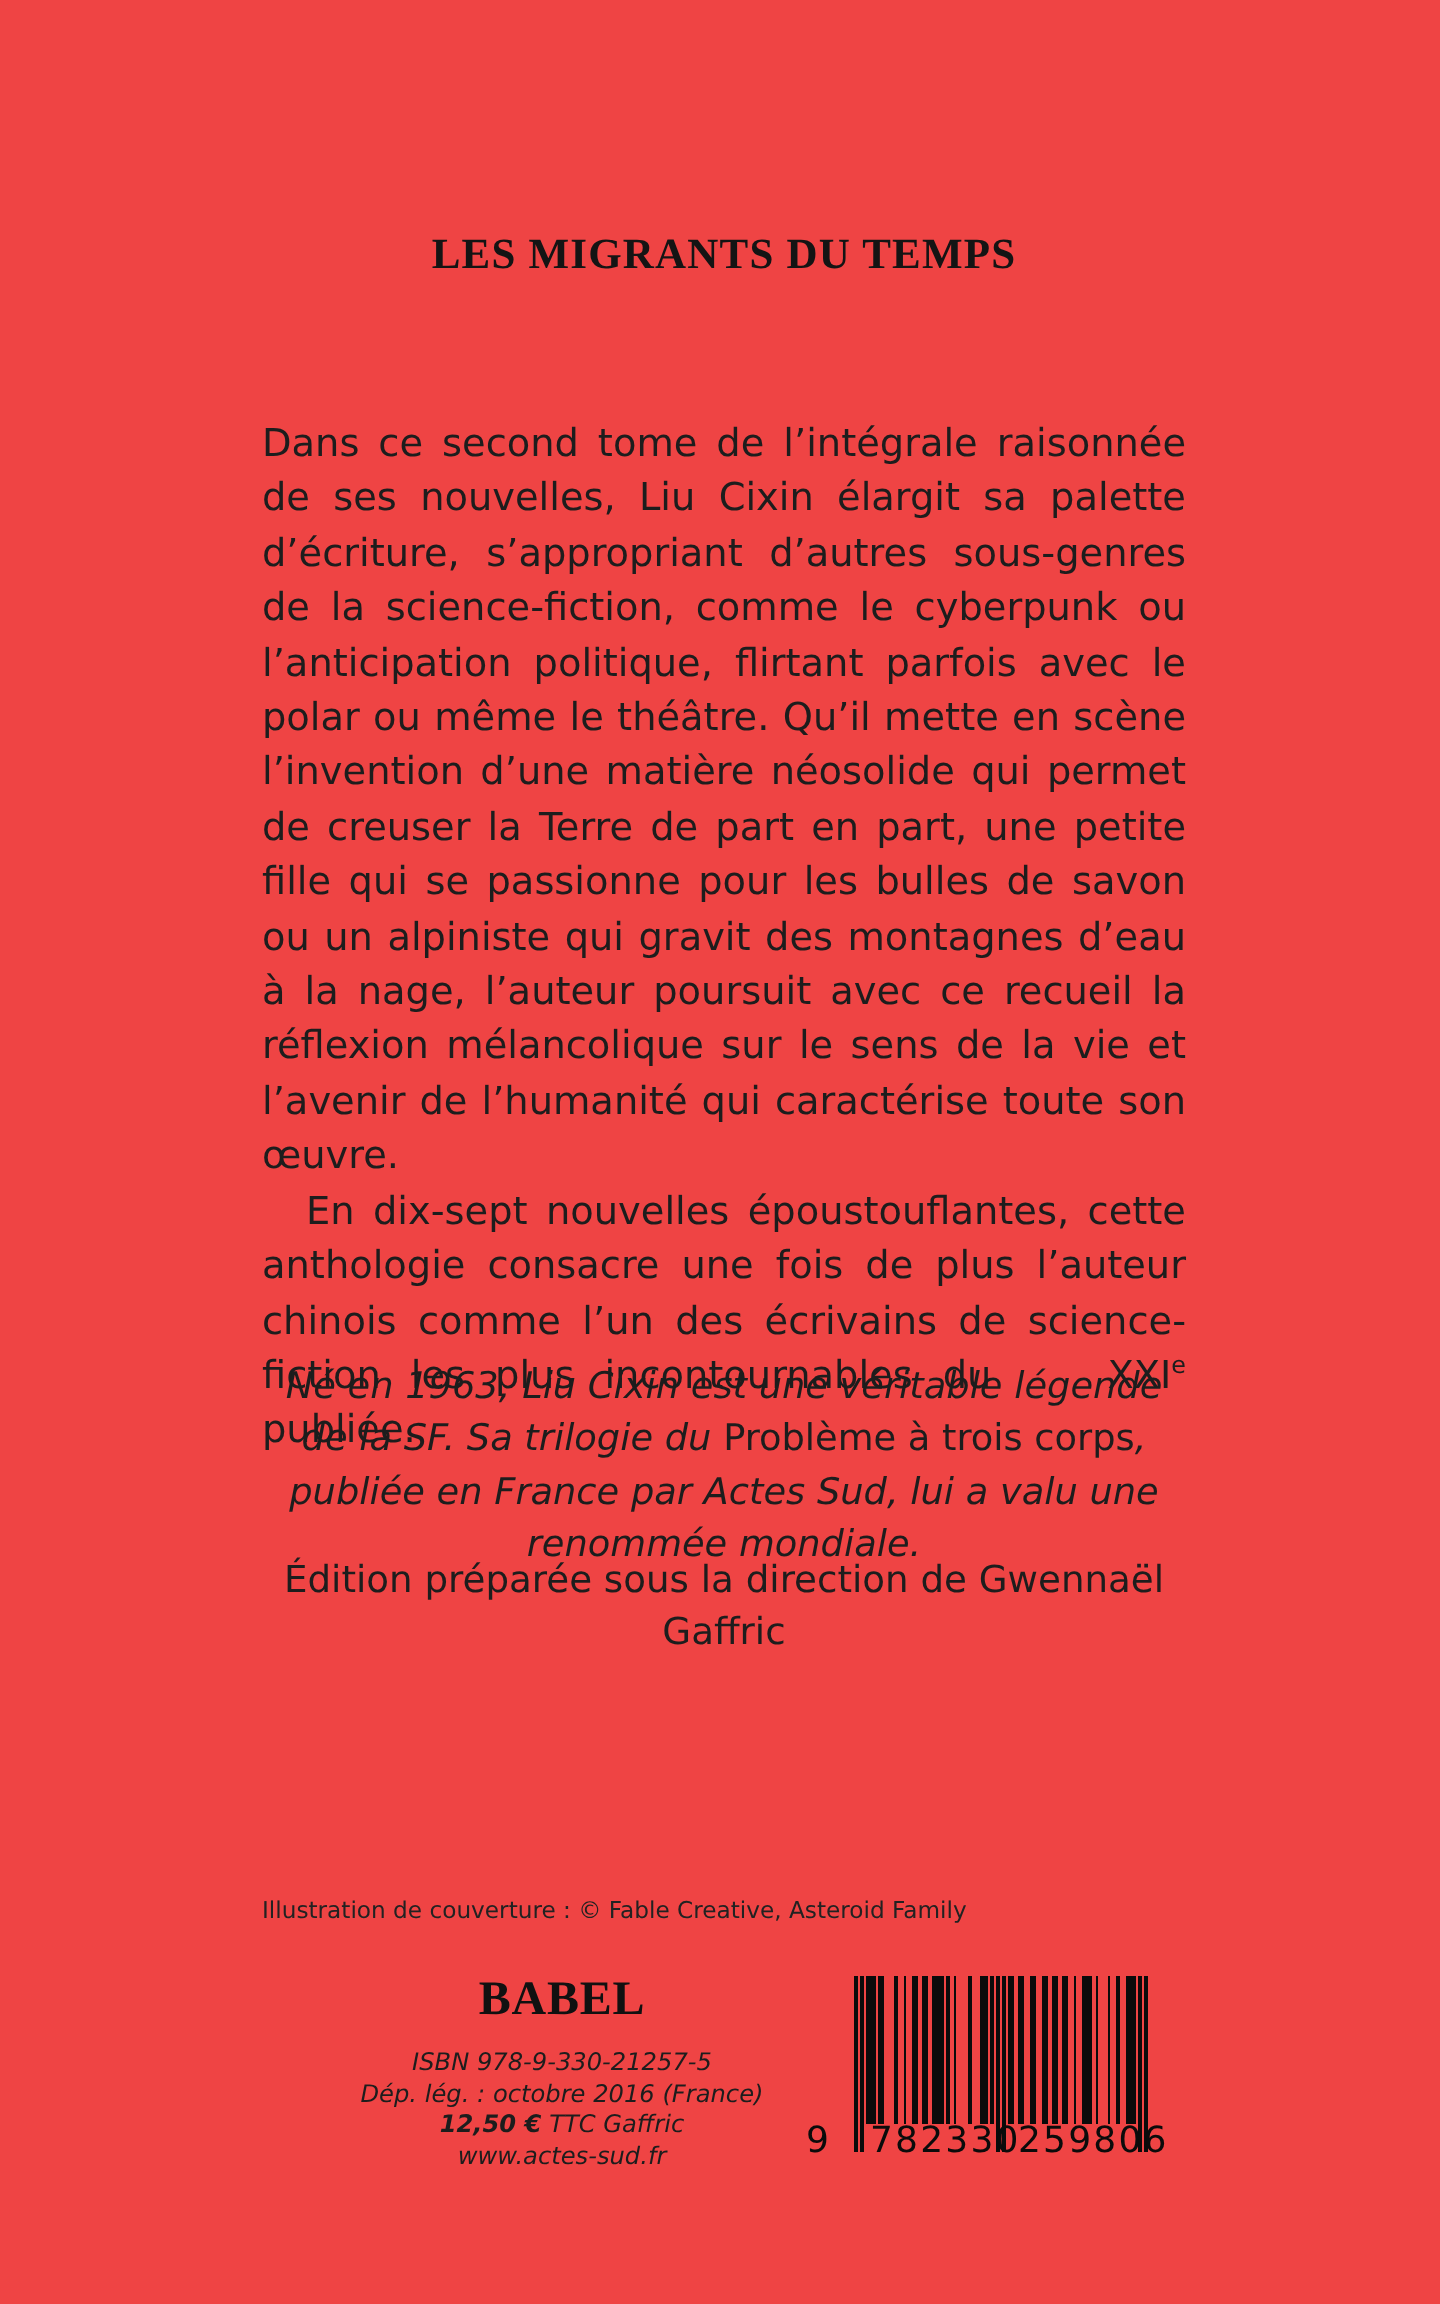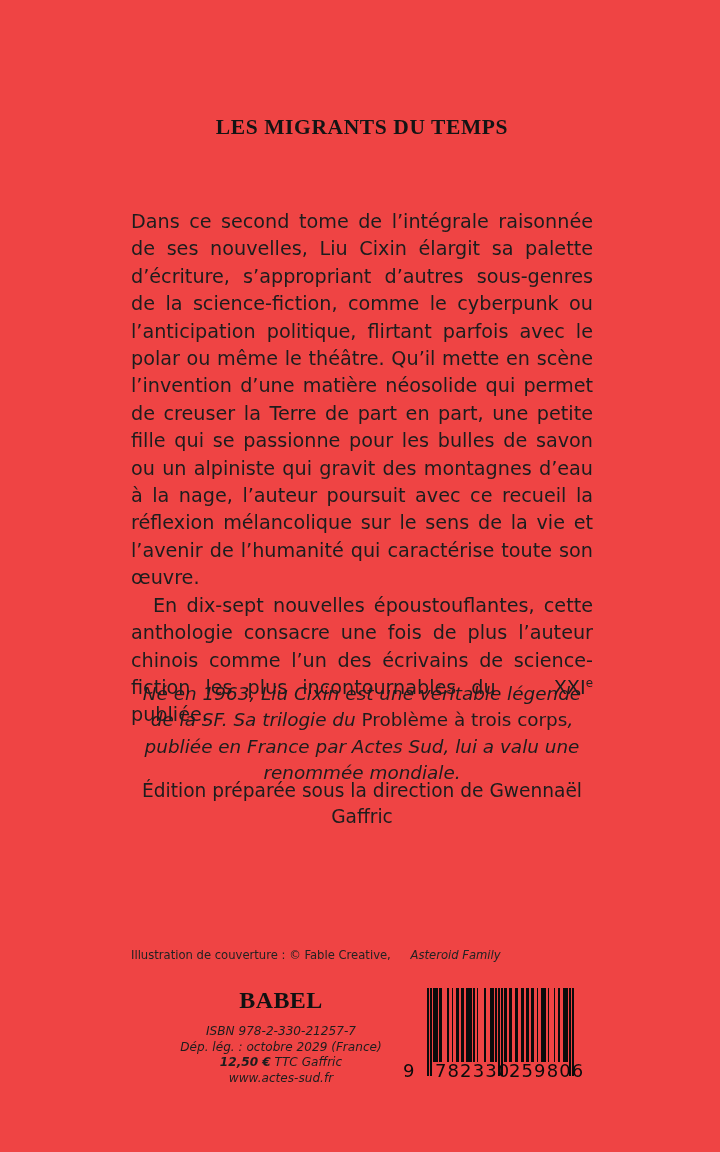--- a/index.html
+++ b/index.html
@@ -114,22 +114,20 @@
     position: absolute;
     left: 131px;
     top: 948px;
     width: 470px;
     font-family: "DejaVu Sans", sans-serif;
     font-size: 11.6px;
     line-height: 15px;
     color: #222222;
   }
   .cover-credit .work-title {
-    font-style: italic;
-    margin-left: 16px;
   }
 
   
   .imprint {
     position: absolute;
     left: 131px;
     top: 988px;
     width: 300px;
     text-align: center;
   }
@@ -225,22 +223,22 @@
 
   <div class="bio"><span>Né en 1963, Liu Cixin est une véritable légende de la SF. Sa trilogie du </span><span class="roman">Problème à trois corps</span><span>, publiée en France par Actes Sud, lui a valu une renommée mondiale.</span></div>
 
   <div class="editor-credit">Édition préparée sous la direction de Gwennaël Gaffric</div>
 
   <div class="cover-credit"><span>Illustration de couverture : © Fable Creative, </span><span class="work-title">Asteroid Family</span></div>
 
   <div class="imprint">
     <div class="imprint-logo">BABEL</div>
     <div class="imprint-lines">
-      <div>ISBN 978-2-330-21257-7</div>
-      <div>Dép. lég. : octobre 2029 (France)</div>
+      <div>ISBN 978-9-330-21257-5</div>
+      <div>Dép. lég. : octobre 2016 (France)</div>
       <div><span class="price-bold">12,50 €</span><span> TTC Gaffric</span></div>
       <div>www.actes-sud.fr</div>
     </div>
   </div>
 
   <div class="barcode-area">
     <div class="barcode-bars" id="barcode-bars">
         <span class="bar guard" style="width: 1.55px; display: inline-block;"></span>
         <span class="space" style="width: 1.55px; display: inline-block; height: 1px;"></span>
         <span class="bar guard" style="width: 1.55px; display: inline-block;"></span>

